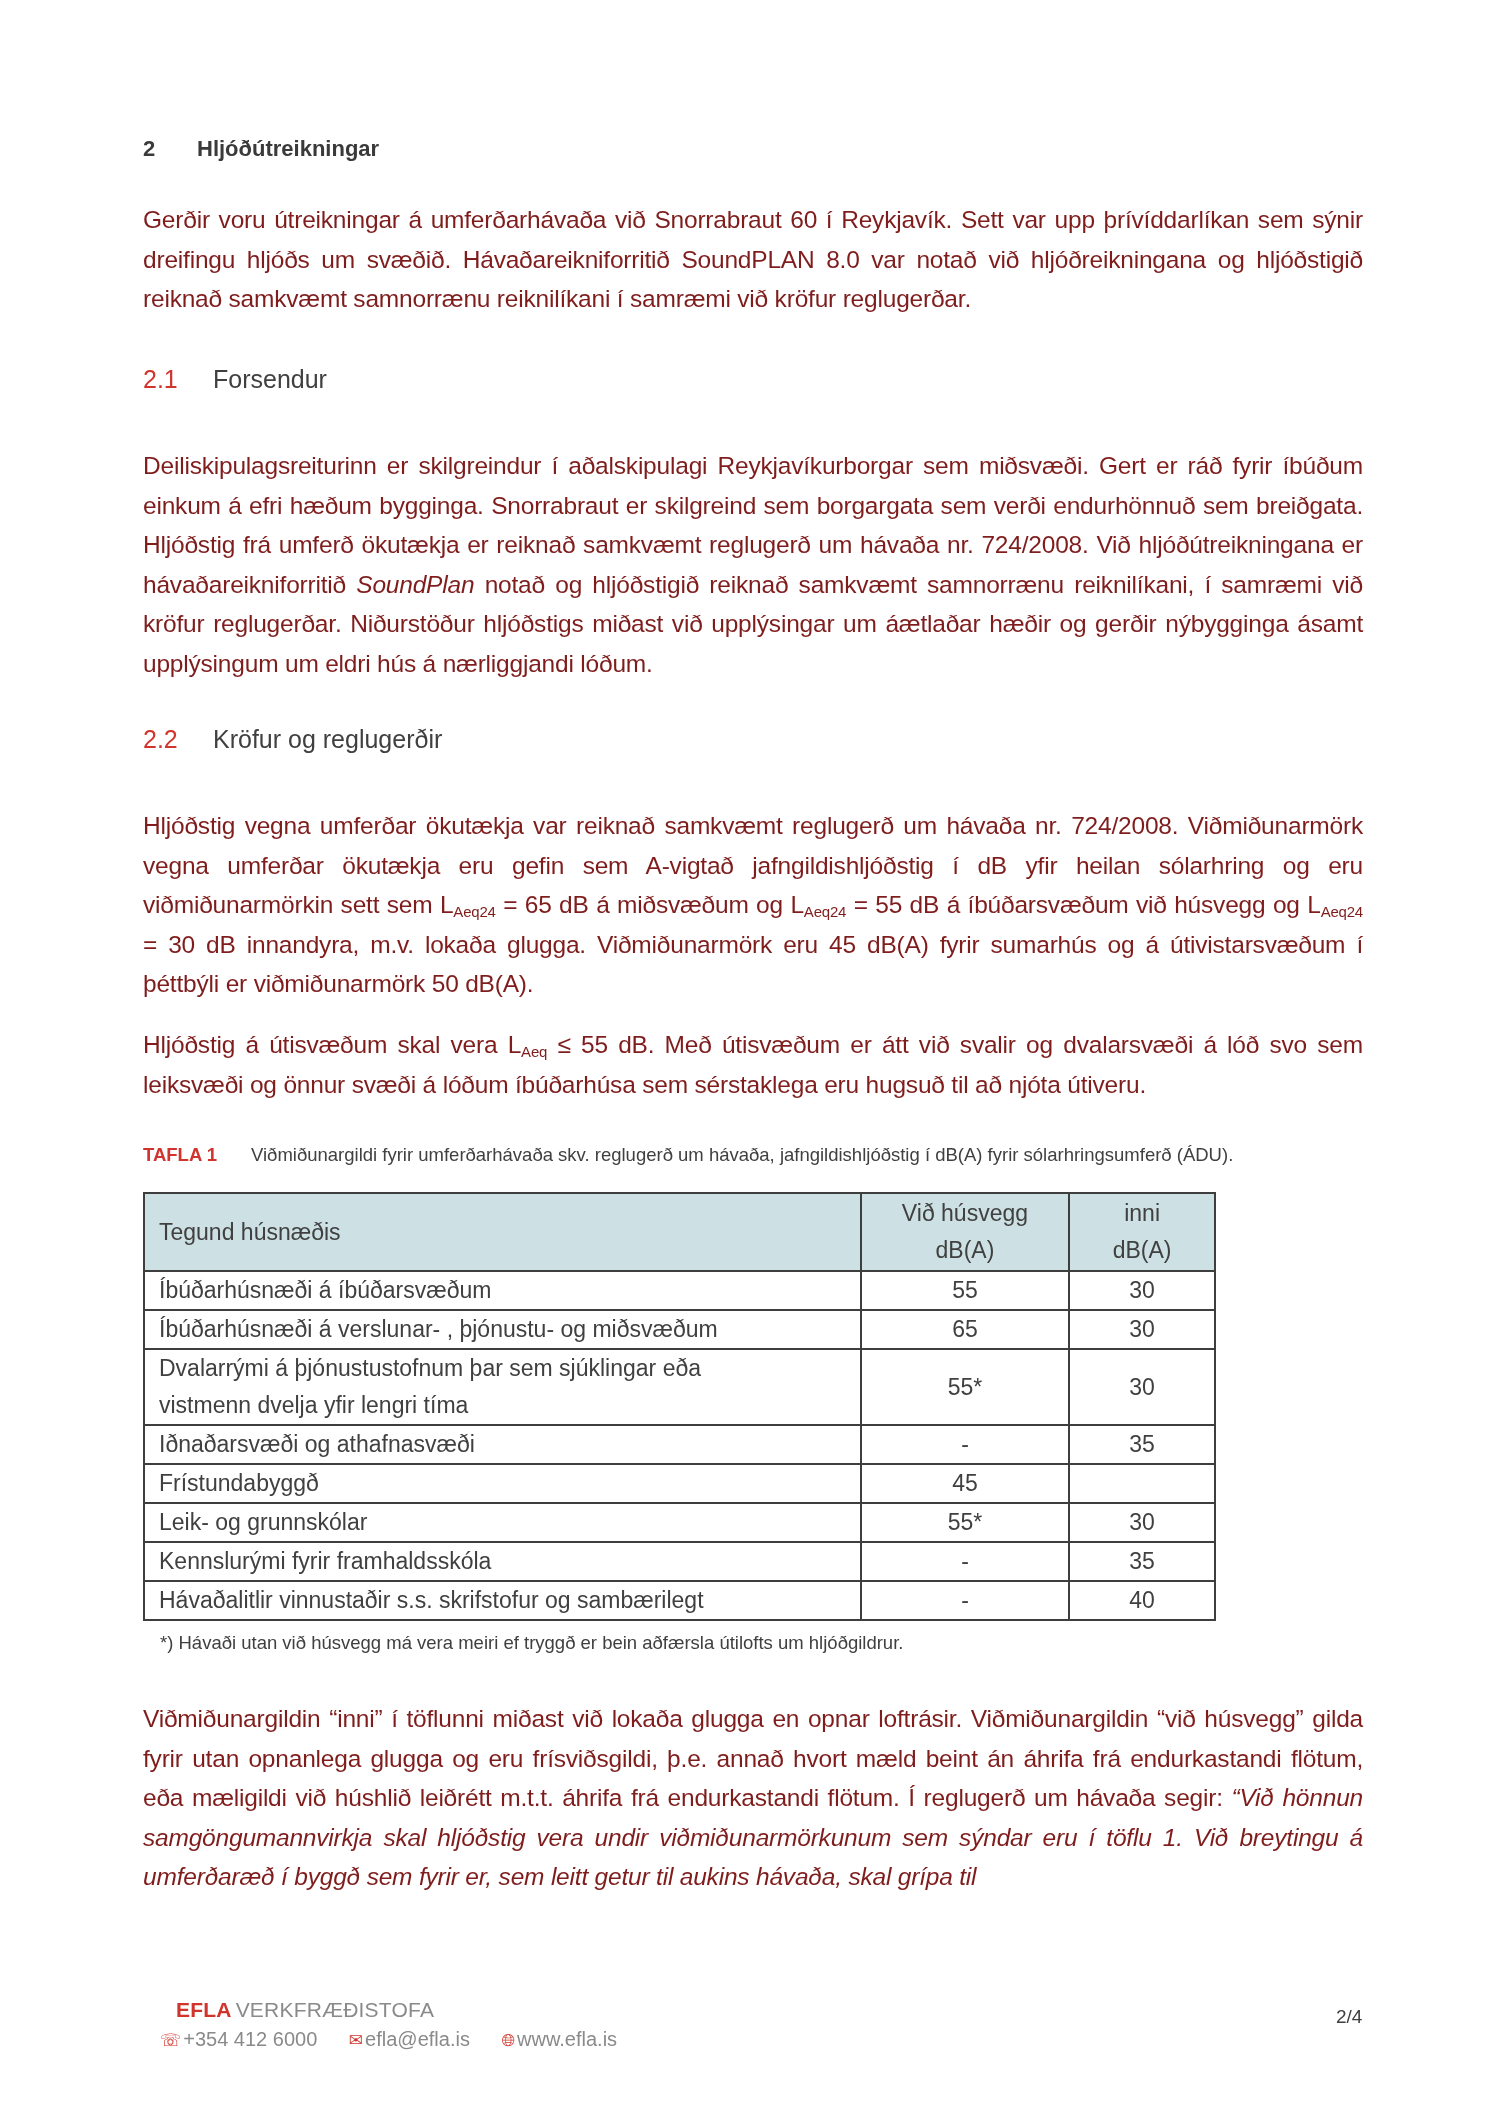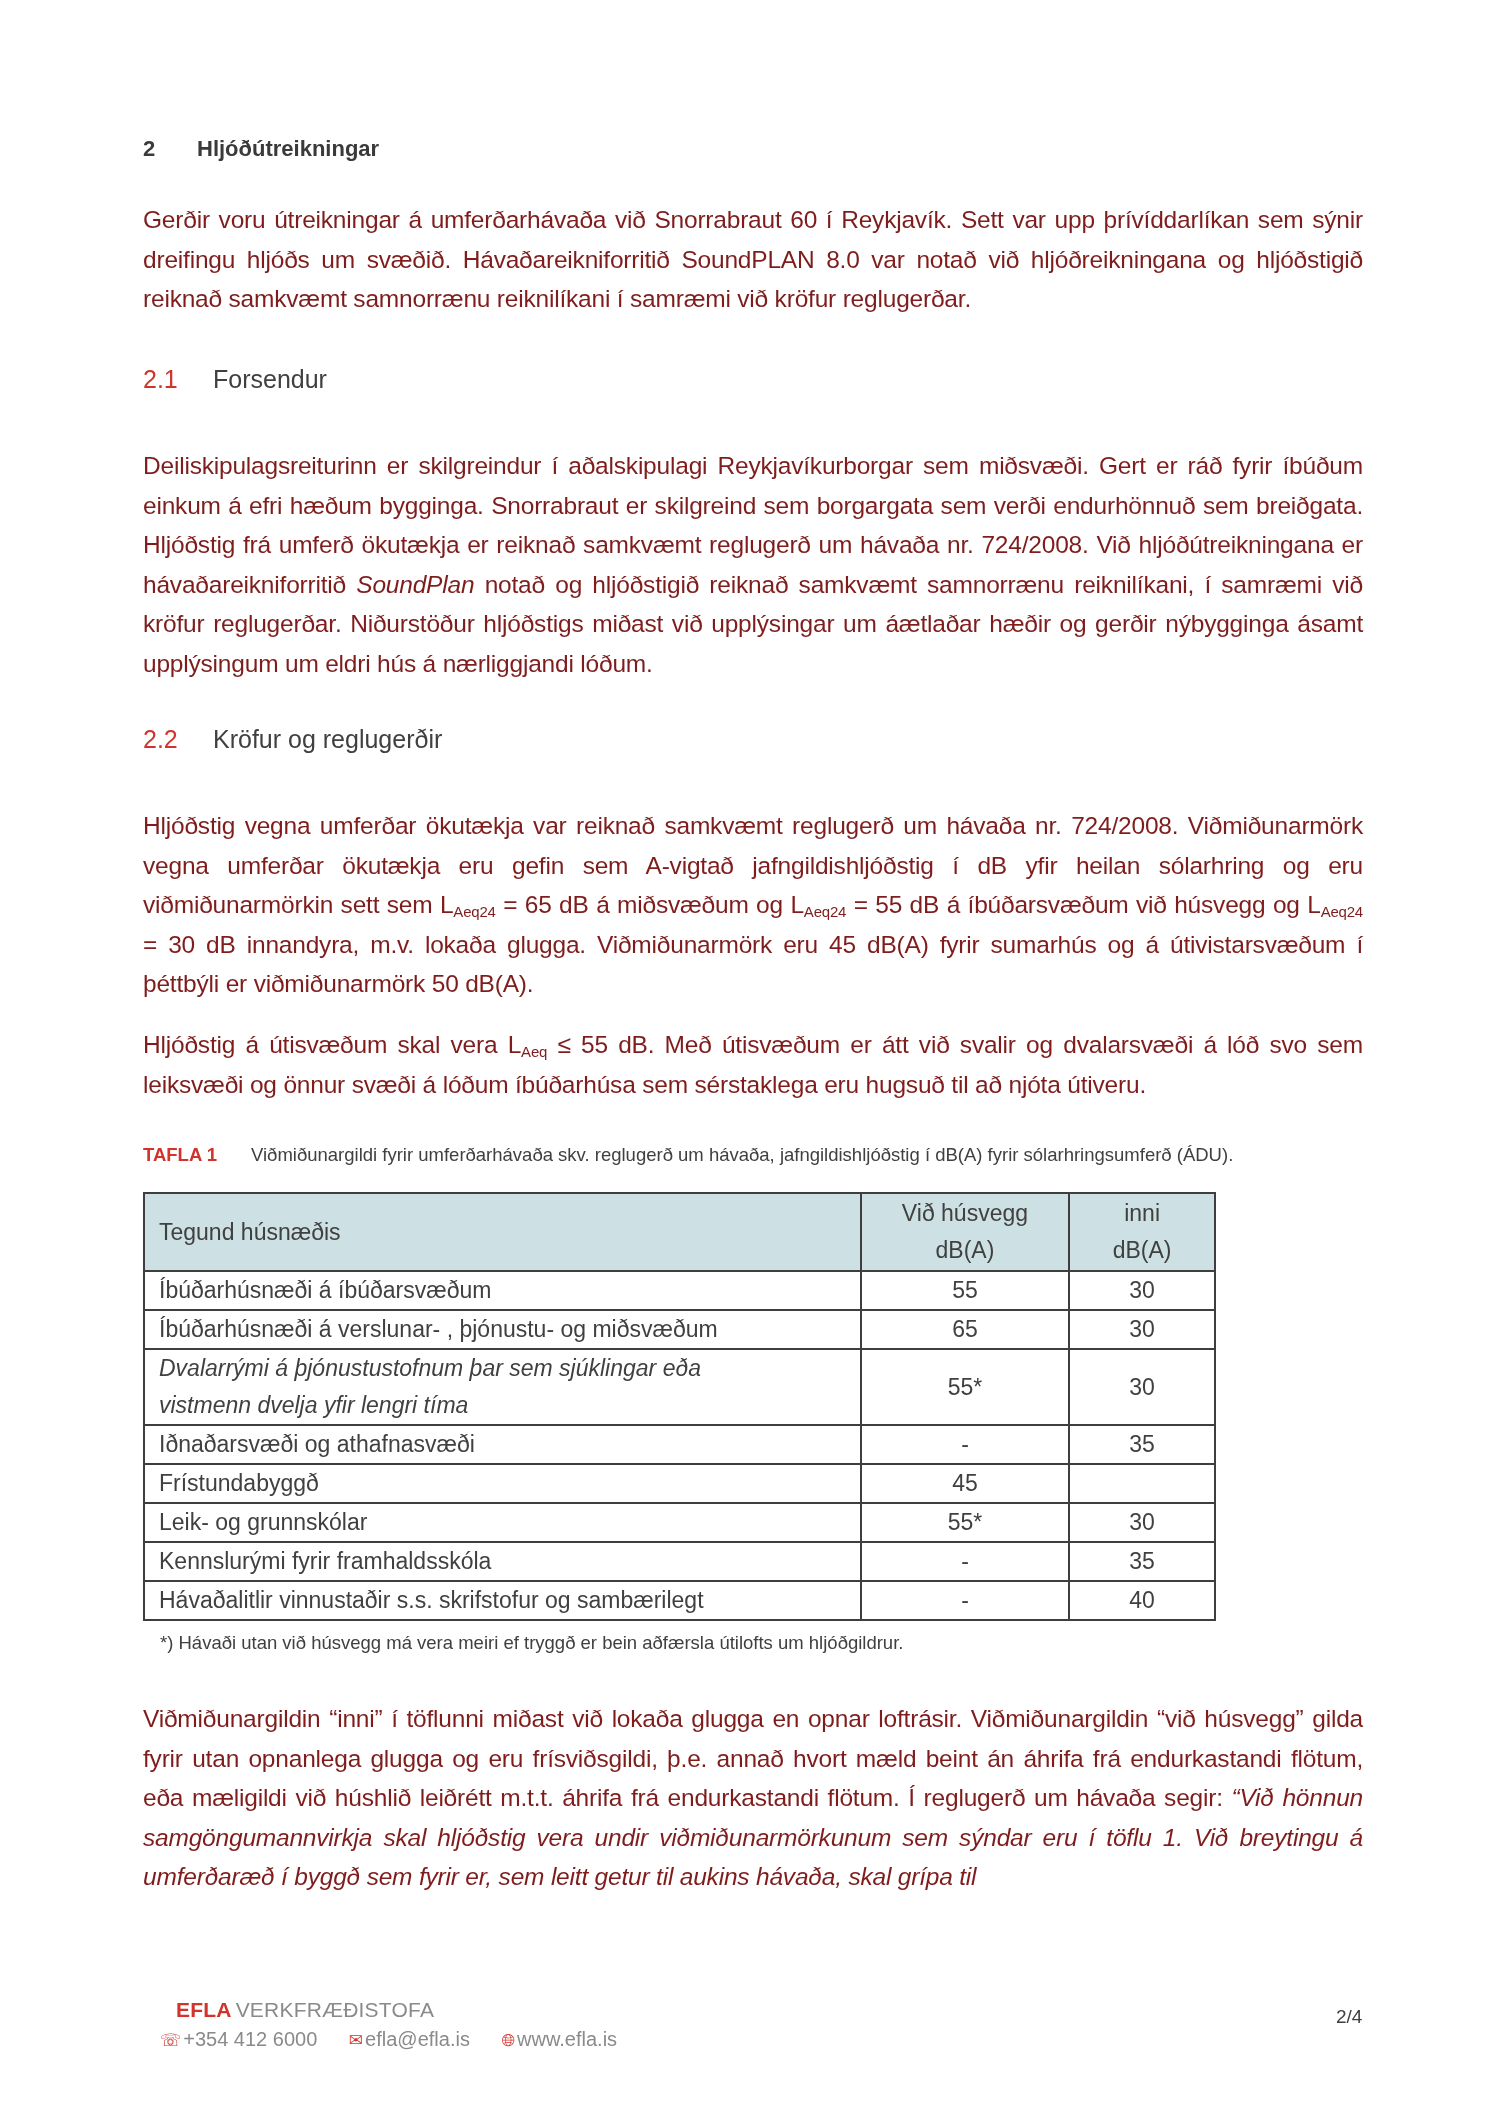--- a/index.html
+++ b/index.html
@@ -89,21 +89,21 @@
         <td>Íbúðarhúsnæði á íbúðarsvæðum</td>
         <td class="c">55</td>
         <td class="c">30</td>
       </tr>
       <tr class="body">
         <td>Íbúðarhúsnæði á verslunar- , þjónustu- og miðsvæðum</td>
         <td class="c">65</td>
         <td class="c">30</td>
       </tr>
       <tr class="body">
-        <td style="padding-right:110px;font-style:italic;">Dvalarrými á þjónustustofnum þar sem sjúklingar eða vistmenn dvelja yfir lengri tíma</td>
+        <td style="padding-right:110px;">Dvalarrými á þjónustustofnum þar sem sjúklingar eða vistmenn dvelja yfir lengri tíma</td>
         <td class="c">55*</td>
         <td class="c">30</td>
       </tr>
       <tr class="body">
         <td>Iðnaðarsvæði og athafnasvæði</td>
         <td class="c">-</td>
         <td class="c">35</td>
       </tr>
       <tr class="body">
         <td>Frístundabyggð</td>

